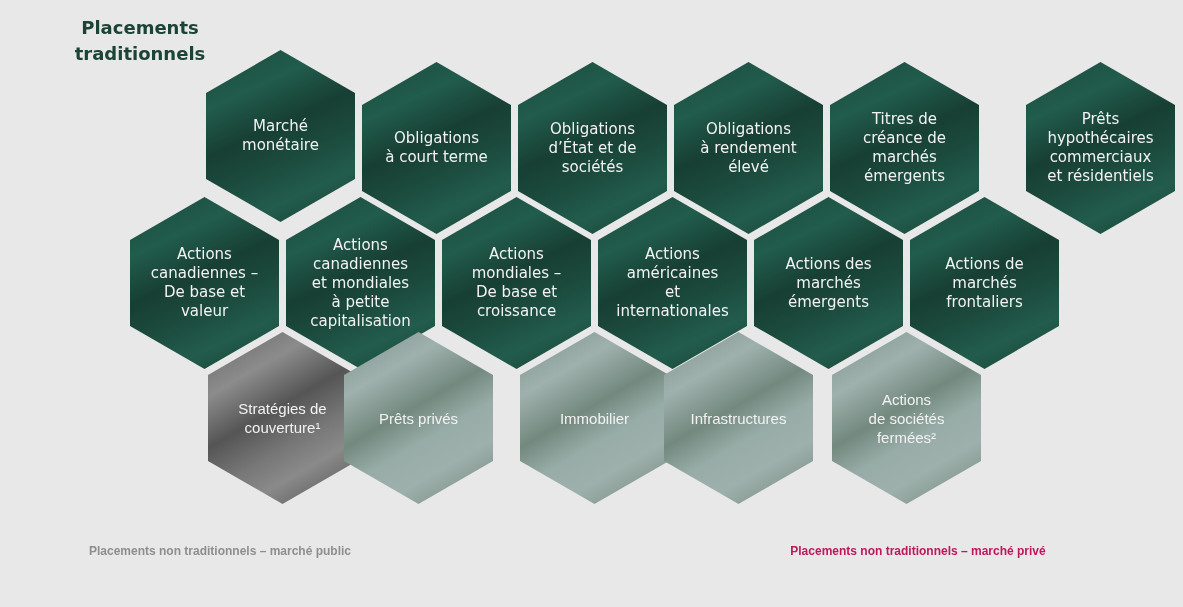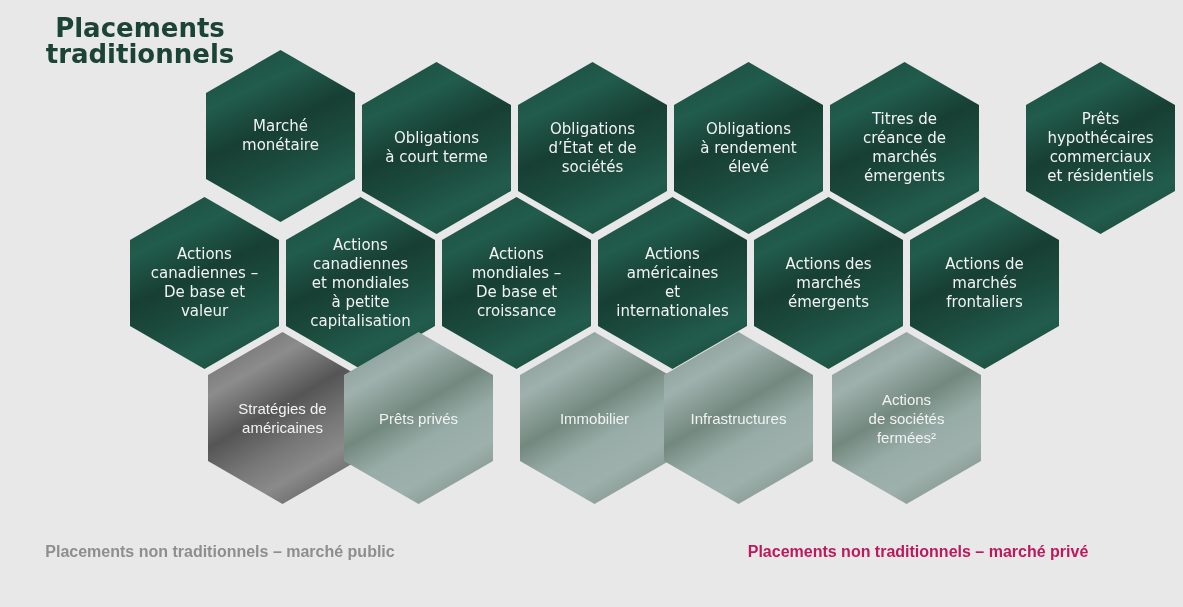--- a/index.html
+++ b/index.html
@@ -6,25 +6,25 @@
   body {
     width: 1183px; height: 607px;
     background: #e8e8e8;
     position: relative;
     overflow: hidden;
     font-family: "DejaVu Sans", sans-serif;
   }
   .title-main {
     position: absolute; left: 40px; top: 15px; width: 200px;
     text-align: center;
-    color: #1c4436; font-weight: bold; font-size: 26px; line-height: 26px;
+    color: #1c4436; font-weight: bold; font-size: 18px; line-height: 26px;
   }
   .title-bottom {
     position: absolute; top: 539px; width: 420px;
-    text-align: center; font-weight: bold; font-size: 16px; line-height: 25px;
+    text-align: center; font-weight: bold; font-size: 12px; line-height: 25px;
     font-family: "Liberation Sans", sans-serif;
   }
   .title-public { left: 10px; color: #8e8e8e; }
   .title-private { left: 708px; color: #be185d; }
   .hex {
     position: absolute;
     width: 149px; height: 172px;
     clip-path: polygon(50% 0%, 100% 25%, 100% 75%, 50% 100%, 0% 75%, 0% 25%);
     display: flex; align-items: center; justify-content: center;
     text-align: center; box-sizing: border-box; padding: 0 6px;
@@ -113,21 +113,21 @@
 émergents</span>
   </div>
 <div class="hex green" style="left:910px;top:197px;">
     <span>Actions de
 marchés
 frontaliers</span>
   </div>
 
 <div class="hex gray" style="left:208px;top:332px;">
     <span>Stratégies de
-américaines</span>
+couverture¹</span>
   </div>
 <div class="hex sage" style="left:344px;top:332px;">
     <span>Prêts privés</span>
   </div>
 <div class="hex sage" style="left:520px;top:332px;">
     <span>Immobilier</span>
   </div>
 <div class="hex sage" style="left:664px;top:332px;">
     <span>Infrastructures</span>
   </div>

